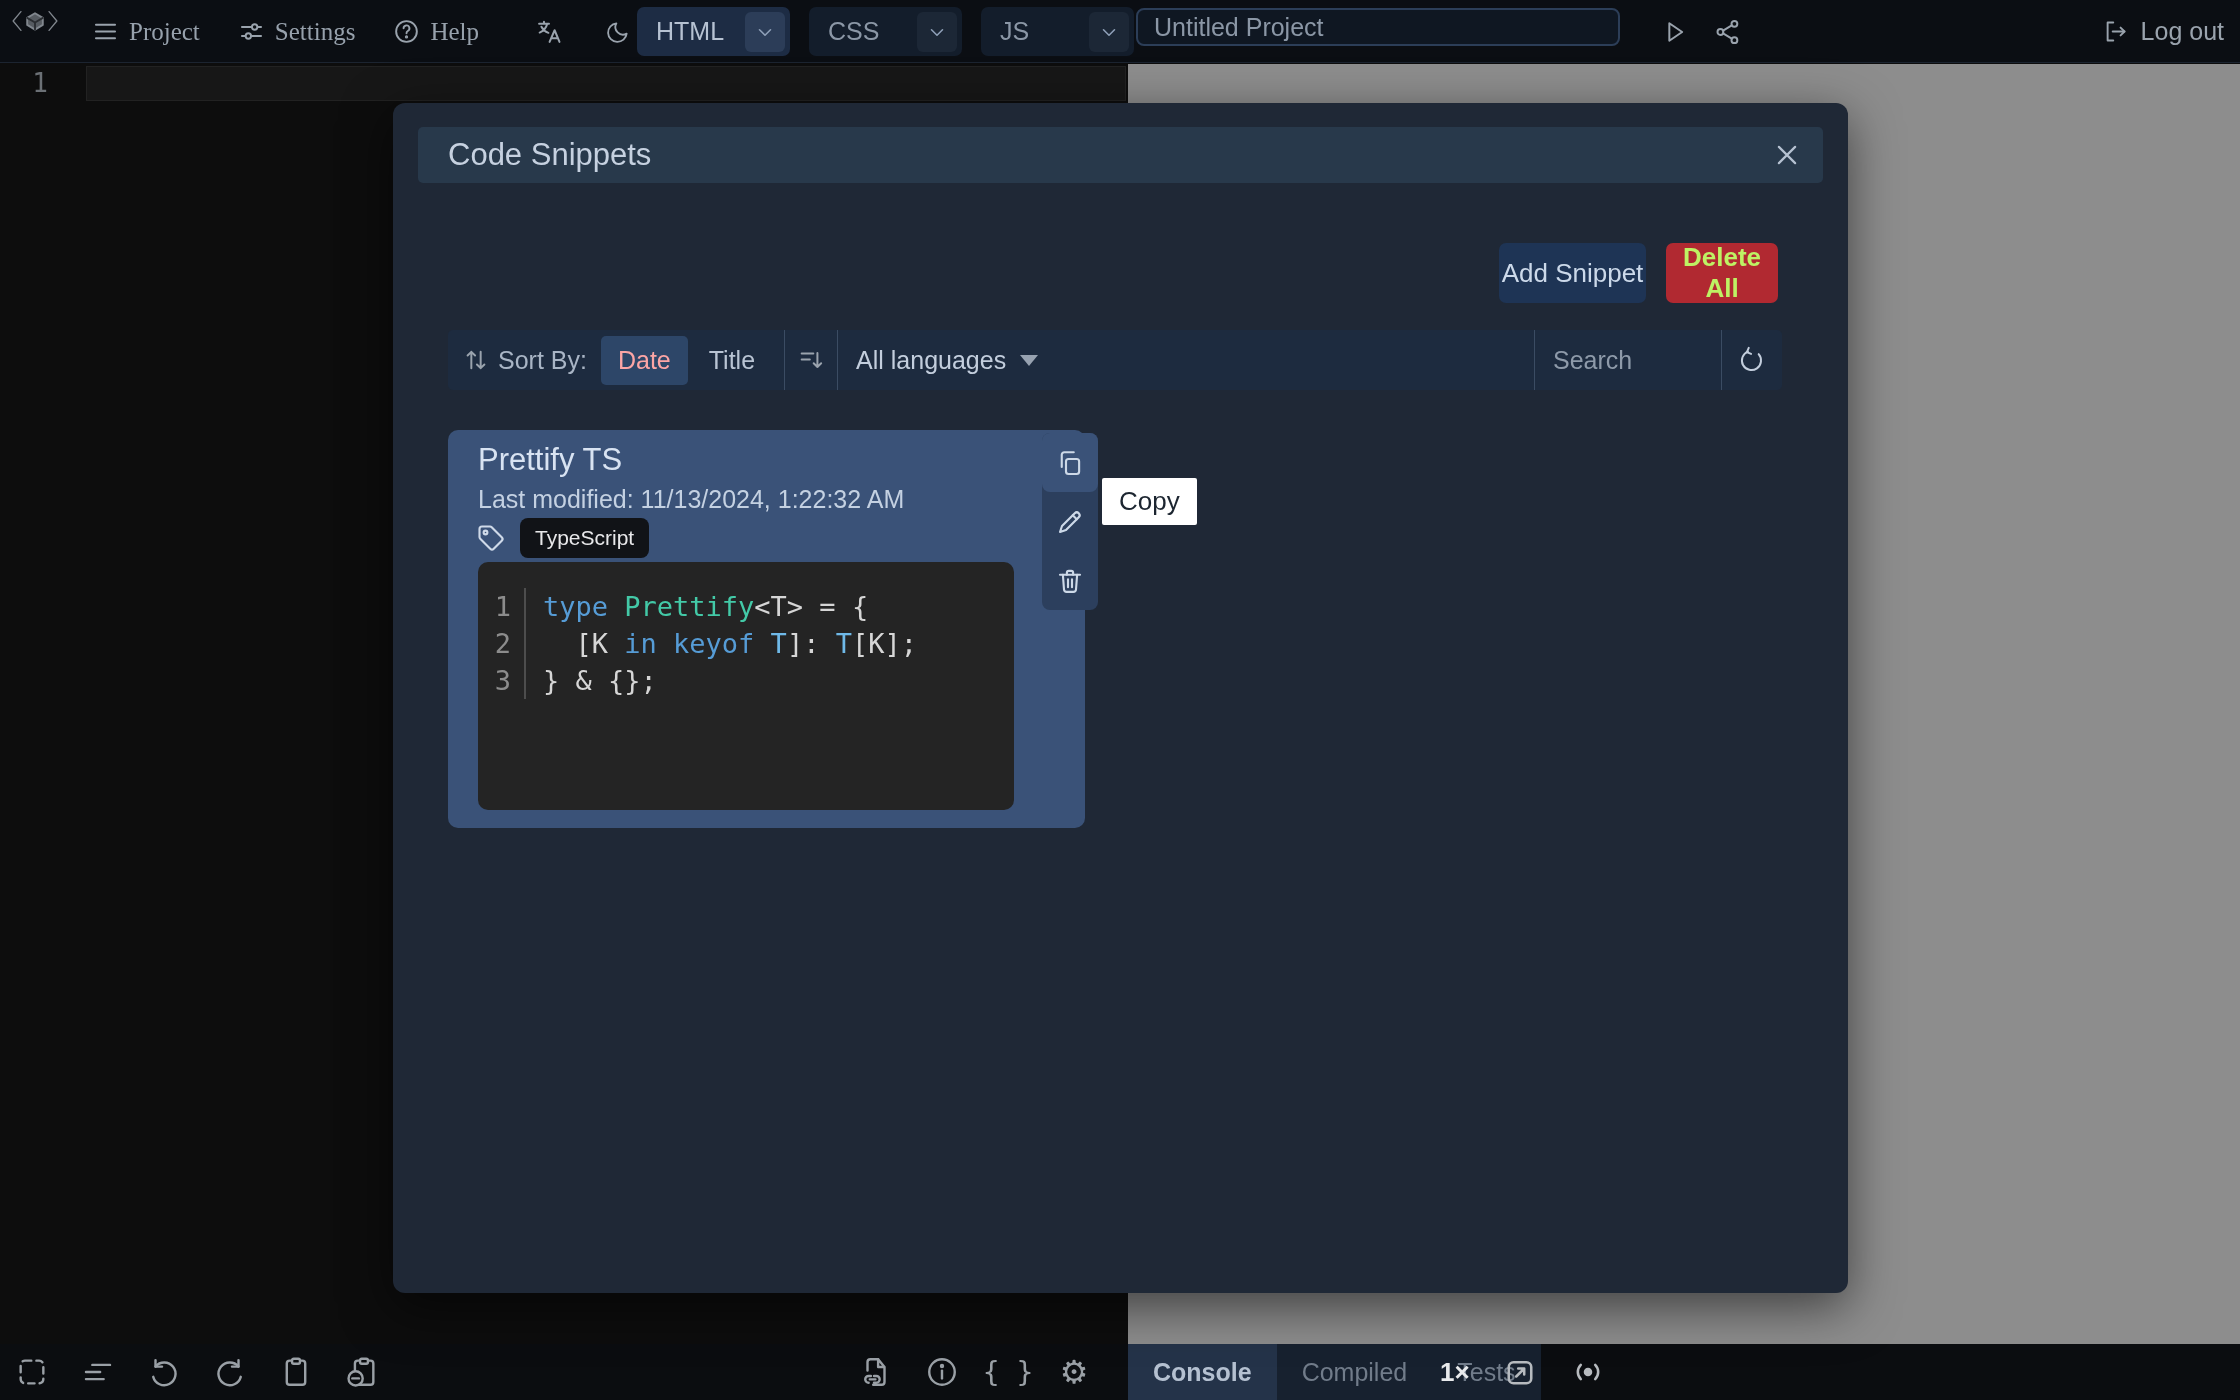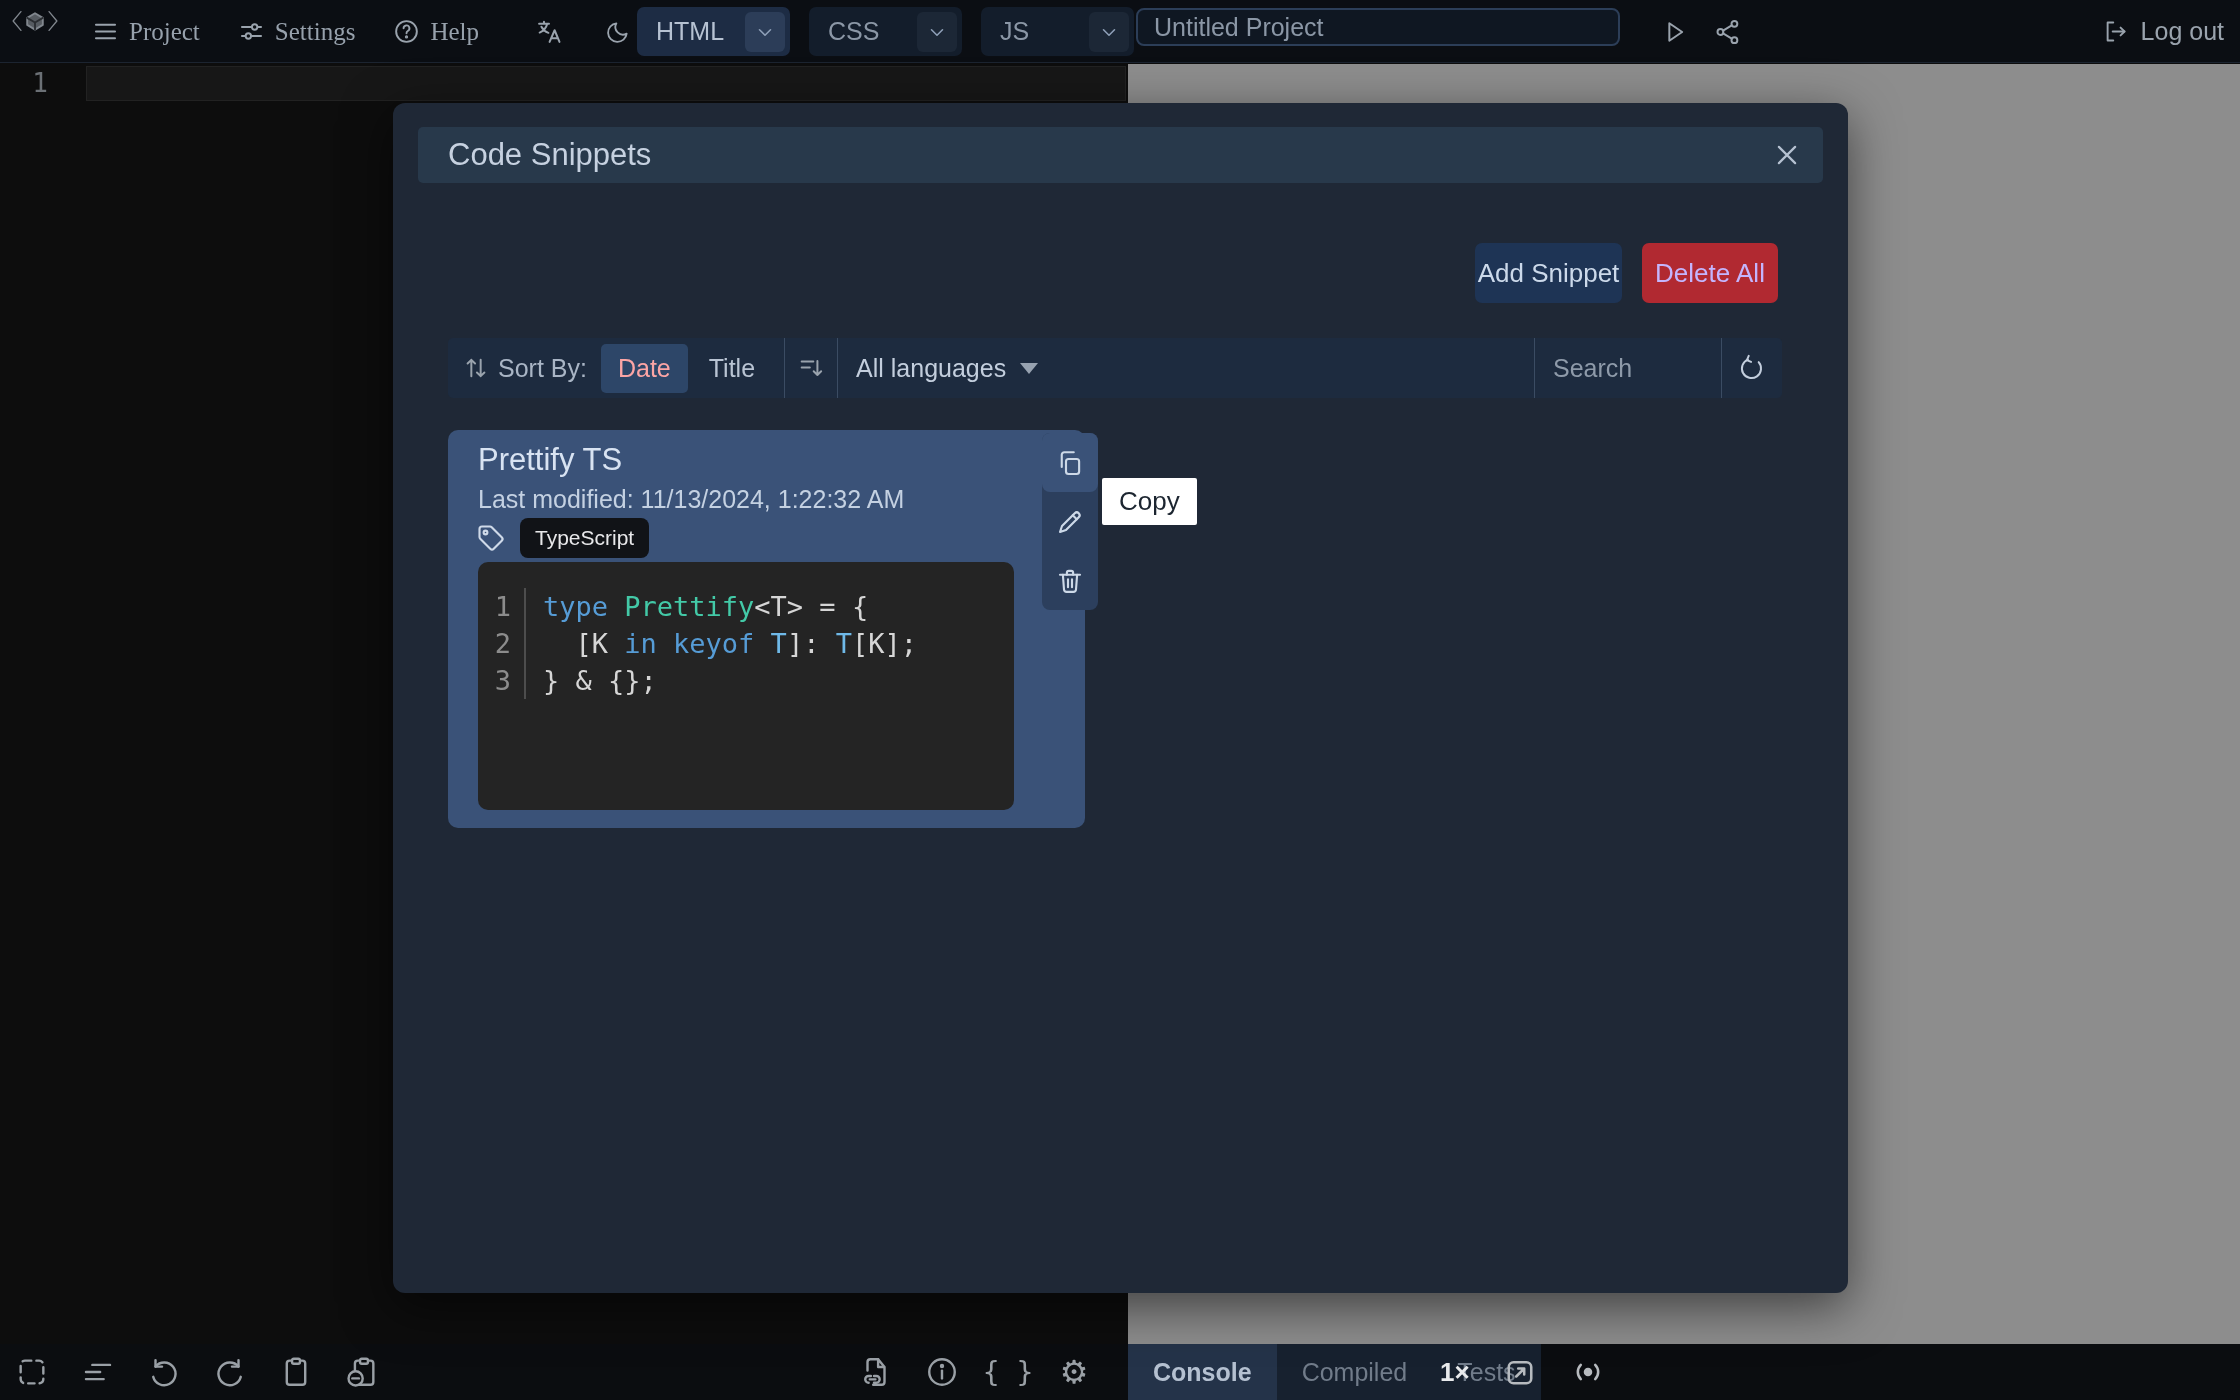--- a/index.html
+++ b/index.html
@@ -50,23 +50,23 @@
   .bb-right-ic { position:absolute; top:0; height:56px; display:flex; align-items:center; color:#b7bbbf; }
 
   
   .modal { position:absolute; left:393px; top:103px; width:1455px; height:1190px; background:#1f2836; border-radius:12px; box-shadow:0 14px 50px rgba(0,0,0,.55); }
   .modal-header { position:absolute; left:25px; top:24px; width:1405px; height:56px; background:#28394b; border-radius:5px; display:flex; align-items:center; }
   .modal-title { font-size:31px; color:#c6d1e0; margin-left:30px; font-weight:normal; }
   .modal-close { position:absolute; right:14px; top:8px; width:44px; height:40px; display:flex; align-items:center; justify-content:center; color:#b6c2d2; }
   .action-row { position:absolute; top:140px; right:70px; display:flex; gap:20px; }
   .btn { height:60px; border:none; border-radius:7px; font-size:26px; font-family:inherit; display:flex; align-items:center; justify-content:center; cursor:pointer; }
   .btn-add { width:147px; background:#1e3455; color:#ccd9ea; }
-  .btn-danger { width:136px; background:#b12931; color:#c4b5fd; }
-
-  .sortbar { position:absolute; left:55px; top:235px; width:1334px; height:60px; background:#1d2b3f; border-radius:5px; display:flex; align-items:center; }
+  .btn-danger { width:112px; background:#b12931; color:#bef264;font-weight:bold; }
+
+  .sortbar { position:absolute; left:55px; top:227px; width:1334px; height:60px; background:#1d2b3f; border-radius:5px; display:flex; align-items:center; }
   .sortbar .vdiv { width:1px; height:60px; background:#3b4c63; flex:0 0 auto; }
   .sort-label { color:#a9b5c5; font-size:25px; margin:0 14px 0 8px; }
   .sort-opt { font-size:25px; color:#b9c4d3; padding:10px 17px; border-radius:5px; }
   .sort-opt.active { background:#2d4668; color:#fca5a5; }
   .lang-label { color:#c3cedd; font-size:25px; margin:0 14px 0 18px; }
   .caret-down { width:0; height:0; border-left:9px solid transparent; border-right:9px solid transparent; border-top:11px solid #97a2b0; }
   .search-box { width:186px; height:60px; background:transparent; border:none; outline:none; color:#8e9aa9; font-size:25px; padding:0 18px; font-family:inherit; }
   .search-box::placeholder { color:#8e9aa9; }
   .refresh-zone { width:60px; height:60px; display:flex; align-items:center; justify-content:center; color:#c3cedd; }
 

